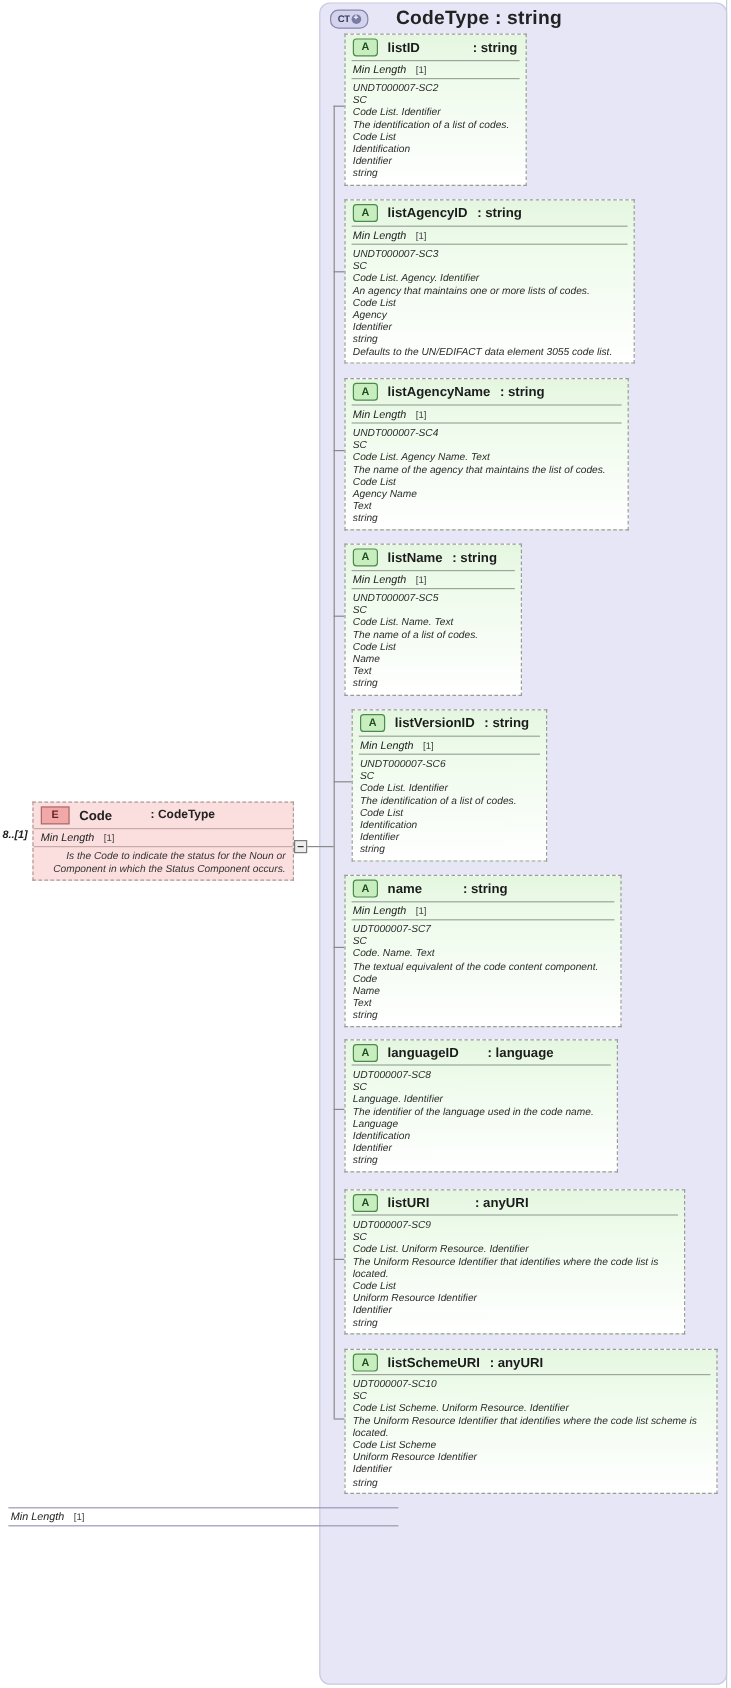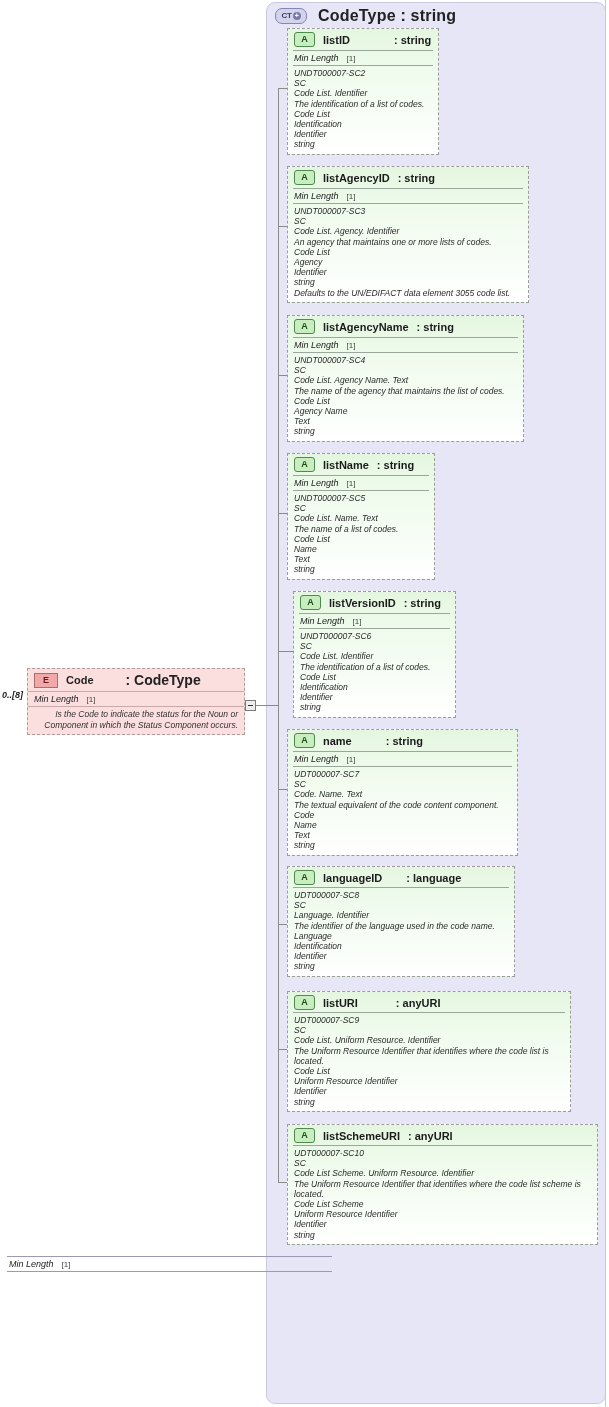--- a/index.html
+++ b/index.html
@@ -9,21 +9,21 @@
   }
   .canvas{position:absolute;left:0;top:0;width:609px;height:1407px;background:#ffffff;}
 
   
   .ct-box{
     position:absolute;left:266px;top:2px;width:340px;height:1402px;
     background:#e6e6f7;border:1px solid #c9c9e0;border-radius:9px;
     box-sizing:border-box;
   }
   .ct-header{
-    position:absolute;left:8px;top:4px;display:flex;align-items:center;gap:11px;
+    position:absolute;left:8px;top:4px;display:flex;align-items:center;gap:23px;
   }
   .ct-icon{
     width:30px;height:14px;border:1px solid #8585b0;border-radius:7px;
     background:#d3d3ec;display:flex;align-items:center;justify-content:center;
     font-size:8px;font-weight:bold;color:#3a3a66;letter-spacing:-0.3px;
     font-family:"Liberation Sans", sans-serif;line-height:1;
   }
   .ct-icon .plusdot{
     display:inline-block;width:8px;height:8px;border-radius:50%;
     background:#7a7aa8;color:#fff;font-size:7px;line-height:8px;text-align:center;
@@ -35,21 +35,21 @@
   .el-box{
     position:absolute;left:27px;top:668px;width:218px;
     border:1px dashed #b09a9a;background:#fbdede;box-sizing:border-box;
   }
   .el-head{display:flex;align-items:center;gap:8px;padding:3px 6px 3px 6px;}
   .el-icon{
     width:22px;height:13px;background:#f0a8a8;border:1px solid #b06b6b;
     font-size:9px;font-weight:bold;color:#6b1d1d;text-align:center;line-height:13px;
   }
   .el-name{font-size:11px;font-weight:bold;color:#222;}
-  .el-type{font-size:14px;font-weight:bold;color:#222;margin-left:24px;}
+  .el-type{font-size:10px;font-weight:bold;color:#222;margin-left:24px;}
   .el-facet{
     border-top:1px solid #c8aaaa;padding:2px 6px;display:flex;align-items:baseline;gap:8px;
   }
   .el-doc{
     border-top:1px solid #c8aaaa;padding:2px 6px 4px 6px;
     font-size:8.5px;font-style:italic;color:#333;line-height:10.5px;text-align:right;
   }
   .card{
     position:absolute;left:2px;top:690px;font-size:9px;font-style:italic;
     font-weight:bold;color:#222;
@@ -310,21 +310,21 @@
       <div class="conn hline" style="left: 278px; top: 226px; width: 9px; height: 1px;"></div>
       <div class="conn hline" style="left: 278px; top: 375px; width: 9px; height: 1px;"></div>
       <div class="conn hline" style="left: 278px; top: 513px; width: 9px; height: 1px;"></div>
       <div class="conn hline" style="left: 278px; top: 651px; width: 15px; height: 1px;"></div>
       <div class="conn hline" style="left: 278px; top: 789px; width: 9px; height: 1px;"></div>
       <div class="conn hline" style="left: 278px; top: 924px; width: 9px; height: 1px;"></div>
       <div class="conn hline" style="left: 278px; top: 1049px; width: 9px; height: 1px;"></div>
       <div class="conn hline" style="left: 278px; top: 1182px; width: 9px; height: 1px;"></div>
     </div>
 
-  <div class="card">0..[8]</div>
+  <div class="card">8..[1]</div>
   <div class="el-box">
     <div class="el-head">
       <span class="el-icon">E</span>
       <span class="el-name">Code</span>
       <span class="el-type">: CodeType</span>
     </div>
     <div class="el-facet">
       <span class="facet-label">Min Length</span>
       <span class="facet-val">[1]</span>
     </div>

